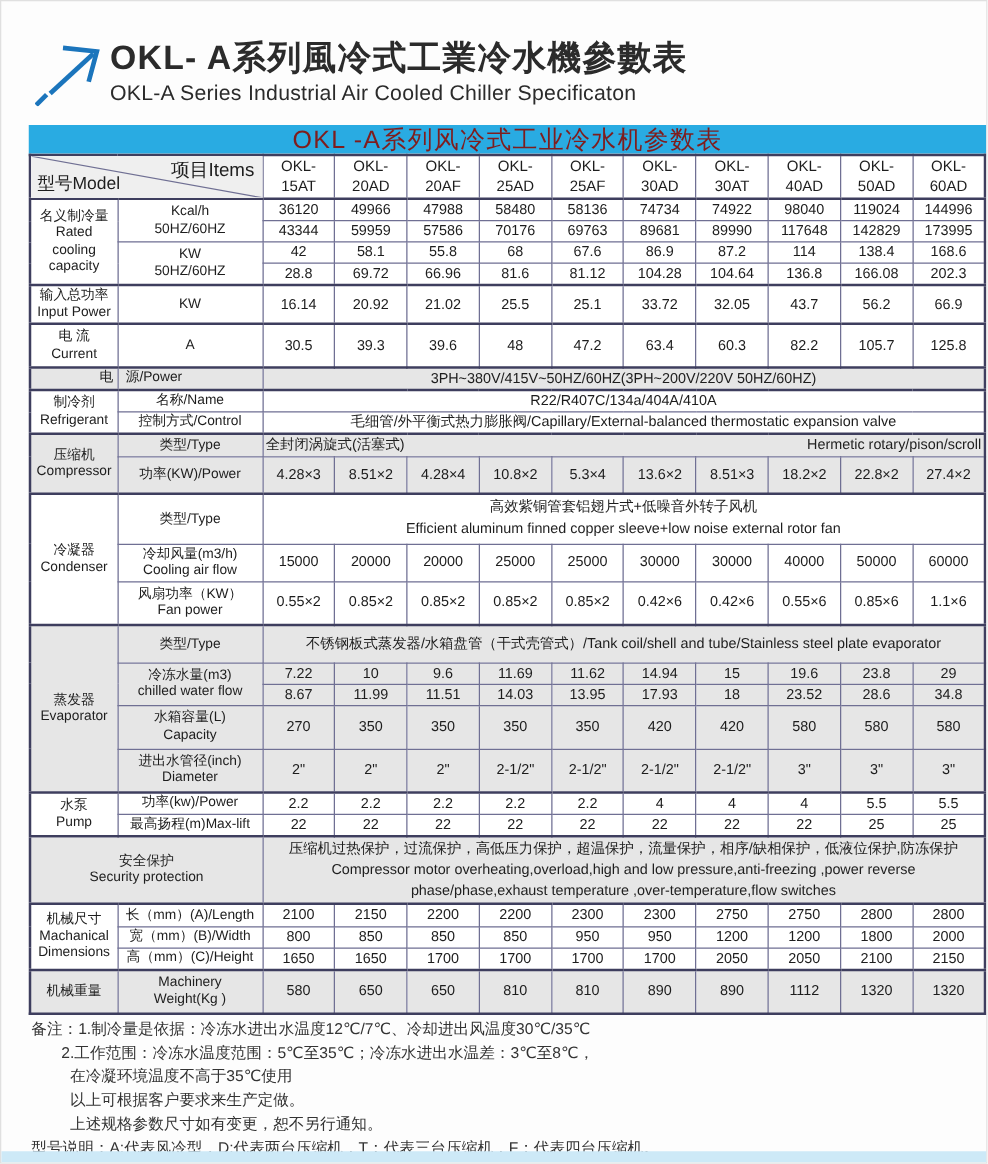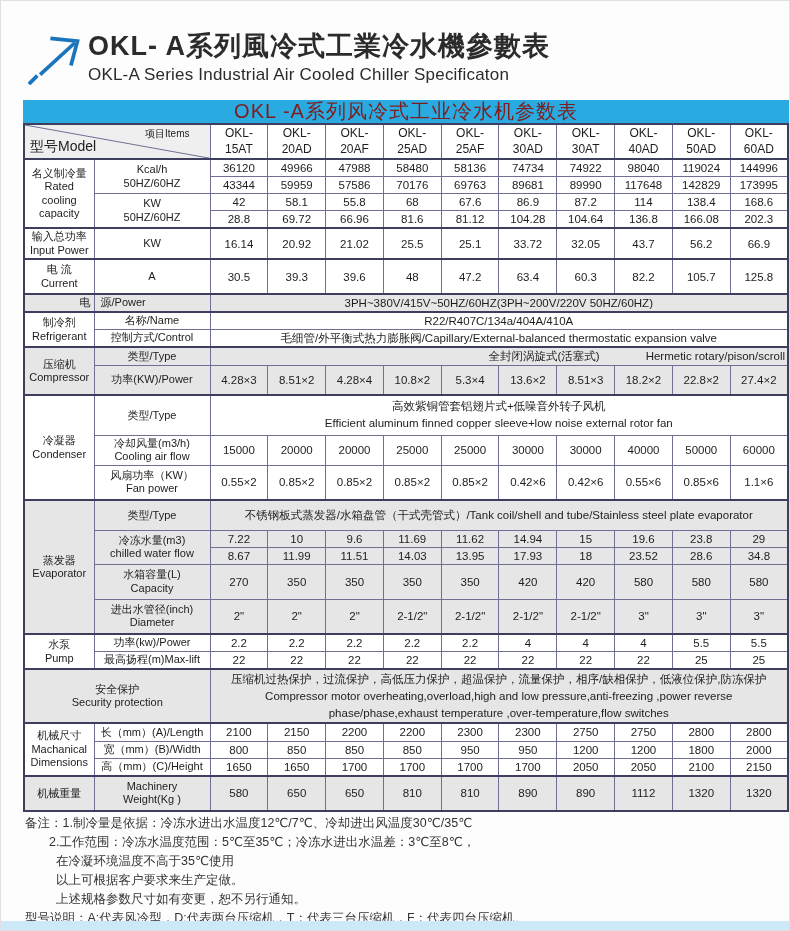--- a/index.html
+++ b/index.html
@@ -20,27 +20,27 @@
   col.c1{width:70px}col.c2{width:116px}
   td,th{border:1px solid var(--border,#6f6f93);text-align:center;vertical-align:middle;font-size:11.5px;line-height:1.22;padding:1px 2px;font-weight:400;color:#1d1d1d;overflow:hidden}
   tr.sec>td,tr.sec>th{border-top:2px solid var(--border-strong,#3e3e5e)}
   tr.gray>td,tr.gray>th{background:var(--band-bg,#e6e6e6)}
   .lab{white-space:pre-line;font-size:11px}
   .v{font-size:11.5px}
   .h15{height:15px}.h17{height:17px}.h18{height:18px}.h30{height:30px}.h35{height:35px}.h40{height:40px}.h54{height:54px}
   th.corner{position:relative;background:#efefef;height:35px}
   .diagsvg{position:absolute;inset:0;width:100%;height:100%}
   .diagsvg line{stroke:var(--border,#6f6f93);stroke-width:1;vector-effect:non-scaling-stroke}
-  .corner .items{position:absolute;top:3px;right:20px;font-size:10px;font-weight:400}
+  .corner .items{position:absolute;top:3px;right:6px;font-size:15px;font-weight:400}
   .corner .model{position:absolute;bottom:3px;left:5px;font-size:14px;font-weight:400}
   th.model{font-weight:400;font-size:12px;background:#fff}
   .mwrap{display:inline-block;max-width:38px;line-height:1.3}
   td.alignL{text-align:left;padding-left:6px}
   td.alignR{text-align:right;padding-right:3px}
-  .flex{display:flex;justify-content:flex-end;gap:46px}
+  .flex{display:flex;justify-content:space-between;gap:46px}
   .ln{line-height:1.55}
   .secwrap{padding:0 18px;line-height:1.45}
   
   .notes{position:absolute;top:813px;left:24px;font-size:12.5px;line-height:19px;color:#333}
   .ind1{padding-left:24px}
   .ind2{padding-left:31px}
   .footbar{position:absolute;left:0;bottom:0;width:790px;height:9px;background:var(--footer-bar,#cde9f7)}
 </style>
 </head>
 <body>

